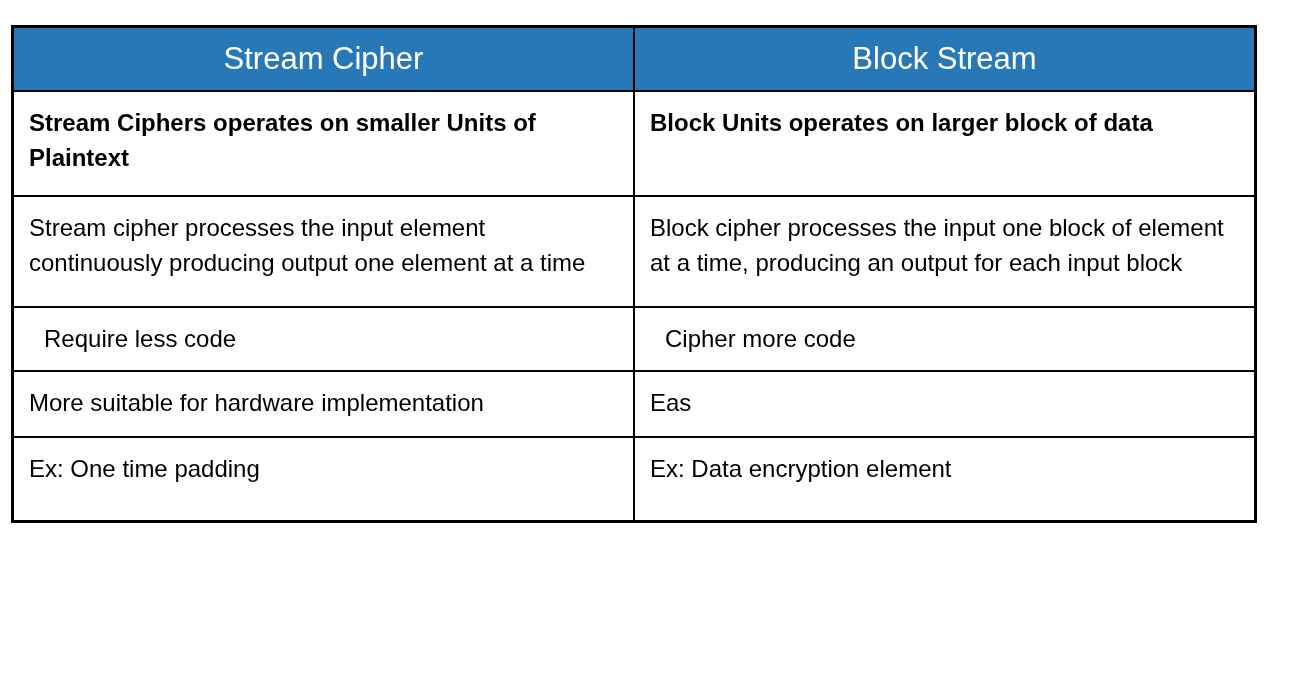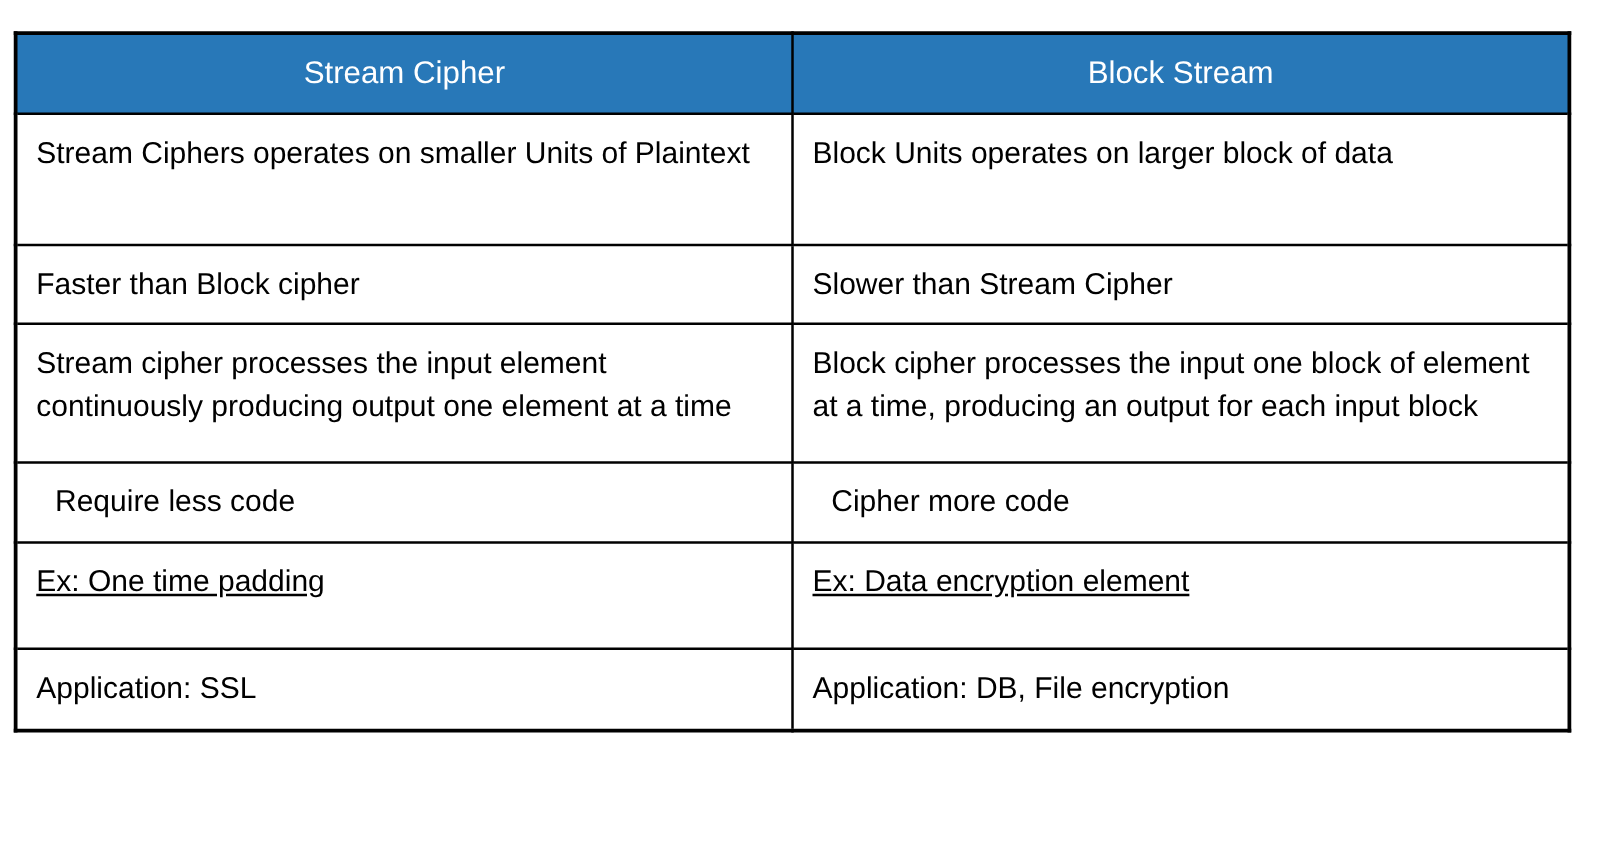--- a/index.html
+++ b/index.html
@@ -30,73 +30,69 @@
   table.compare th,
   table.compare td {
     border: 2px solid #000000;
     width: 50%;
     vertical-align: top;
     box-sizing: border-box;
   }
   table.compare th {
     background: #2878b8;
     color: #ffffff;
-    font-size: 25px;
+    font-size: 31px;
     font-weight: 400;
     text-align: center;
     vertical-align: middle;
     height: 64px;
     padding: 0 10px;
   }
   table.compare td {
     font-size: 24px;
     line-height: 35px;
     padding: 13px 14px 13px 15px;
     text-align: left;
     background: #ffffff;
   }
-  tr.r1 td { height: 105px; }
+  tr.r1 td { height: 105px; font-weight: bold; }
   tr.r2 td { height: 60px;  }
   tr.r3 td { height: 111px; }
   tr.r4 td { height: 64px; padding-left: 30px;  }
   tr.r5 td { height: 66px;  }
-  tr.r6 td { height: 85px; text-decoration: underline;  }
+  tr.r6 td { height: 85px;  }
   tr.r7 td { height: 66px;  }
 </style>
 </head>
 <body>
 
 <div class="stage">
   <table class="compare">
     <thead>
       <tr>
         <th>Stream Cipher</th>
         <th>Block Stream</th>
       </tr>
     </thead>
     <tbody>
       <tr class="r1">
         <td>Stream Ciphers operates on smaller Units of Plaintext</td>
         <td>Block Units operates on larger block of data</td>
       </tr>
-      <tr class="r2">
-        <td>Faster than Block cipher</td>
-        <td>Slower than Stream Cipher</td>
-      </tr>
       <tr class="r3">
         <td>Stream cipher processes the input element continuously producing output one element at a time</td>
         <td>Block cipher processes the input one block of element at a time, producing an output for each input block</td>
       </tr>
       <tr class="r4">
         <td>Require less code</td>
         <td>Cipher more code</td>
       </tr>
+      <tr class="r5">
+        <td>More suitable for hardware implementation</td>
+        <td>Eas</td>
+      </tr>
       <tr class="r6">
         <td>Ex: One time padding</td>
         <td>Ex: Data encryption element</td>
-      </tr>
-      <tr class="r7">
-        <td>Application: SSL</td>
-        <td>Application: DB, File encryption</td>
       </tr>
     </tbody>
   </table>
 </div>
 
 </body></html>

